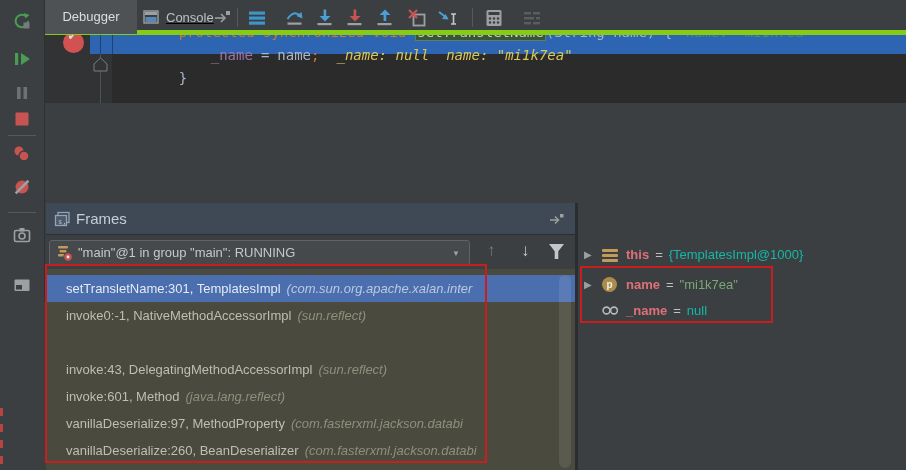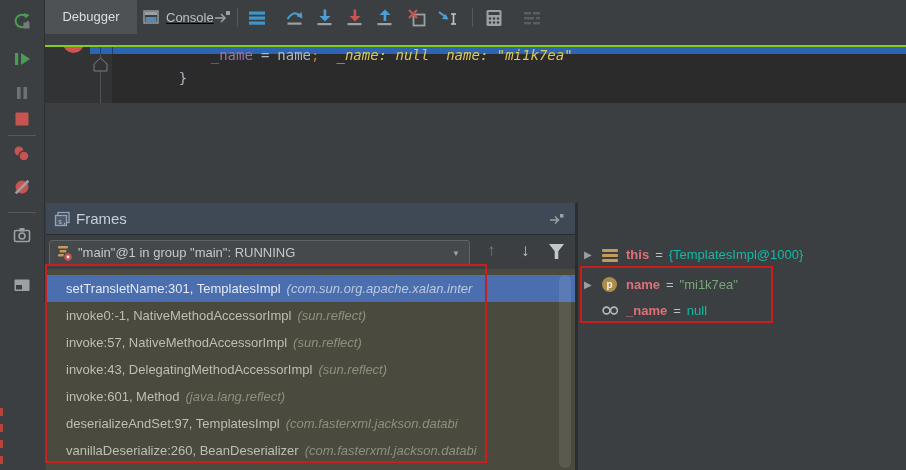--- a/index.html
+++ b/index.html
@@ -34,21 +34,21 @@
   .bc-sep { color:#6E7377; margin:0 11px; font-size:13px; }
 
   
   #debugheader { left:0; top:135; width:906px; height:33px; background:#3C3F41; border-top:1px solid #2B2E30; }
   #debug-label { left:14px; line-height:33px; color:#C2C6C9; font-size:14px; }
   #poc-tab { left:80px; top:0; width:114px; height:33px; background:#47494B; display:flex; align-items:center; padding-left:12px; }
   #poc-label { color:#CDD1D4; font-size:14px; margin-left:7px; }
   #poc-close { color:#7F858A; font-size:16px; margin-left:12px; line-height:14px; }
 
   
-  #toolbarrow { left:0; top:168; width:906px; height:47px; background:#3C3F41; border-bottom:2px solid #84cc16; }
+  #toolbarrow { left:0; top:168; width:906px; height:35px; background:#3C3F41; border-bottom:5px solid #84cc16; }
   #tab-debugger { left:45px; top:0; width:92px; height:34px; background:#4E5254; color:#DBDEE0; font-size:13px; text-align:center; line-height:34px; }
   #tab-console { left:142px; top:0; height:34px; display:flex; align-items:center;text-decoration:underline; }
   #console-label { color:#BCC0C3; font-size:13px; margin-left:6px; }
   .tbsep { top:8px; width:1px; height:19px; background:#55595B; }
   .tbicon { top:8px; width:20px; height:20px; }
 
   
   #leftstrip { left:0; top:168; width:45px; height:302px; background:#3C3F41; border-right:1px solid #2E3133; }
   .lsicon { left:13px; width:18px; height:18px; }
   .lssep { left:8px; width:28px; height:1px; background:#55595B; }
@@ -287,31 +287,28 @@
   <span class="abs nav-arrow" style="left:475px;color:#C9CDD0">↓</span>
   <div class="abs" style="left:503px;top:41px;width:15px;height:15px;background:#C3C7CA;clip-path:polygon(0 0,100% 0,62% 48%,62% 100%,38% 100%,38% 48%)"></div>
 
   <div id="frameslist" class="abs">
     <div class="abs frame-row selected" style="top:6px">
       <span>setTransletName:301, TemplatesImpl</span><span class="fpkg">(com.sun.org.apache.xalan.inter</span>
     </div>
     <div class="abs frame-row" style="top:33px">
       <span>invoke0:-1, NativeMethodAccessorImpl</span><span class="fpkg">(sun.reflect)</span>
     </div>
-    <div class="abs frame-row" style="top:60px">
-      <span>invoke:57, NativeMethodAccessorImpl</span><span class="fpkg">(sun.reflect)</span>
-    </div>
     <div class="abs frame-row" style="top:87px">
       <span>invoke:43, DelegatingMethodAccessorImpl</span><span class="fpkg">(sun.reflect)</span>
     </div>
     <div class="abs frame-row" style="top:114px">
       <span>invoke:601, Method</span><span class="fpkg">(java.lang.reflect)</span>
     </div>
     <div class="abs frame-row" style="top:141px">
-      <span>deserializeAndSet:97, TemplatesImpl</span><span class="fpkg">(com.fasterxml.jackson.databi</span>
+      <span>vanillaDeserialize:97, MethodProperty</span><span class="fpkg">(com.fasterxml.jackson.databi</span>
     </div>
     <div class="abs frame-row" style="top:168px">
       <span>vanillaDeserialize:260, BeanDeserializer</span><span class="fpkg">(com.fasterxml.jackson.databi</span>
     </div>
   </div>
   <div id="frames-scrollbar" class="abs"></div>
 </div>
 
 <div id="vseparator" class="abs"></div>
 

